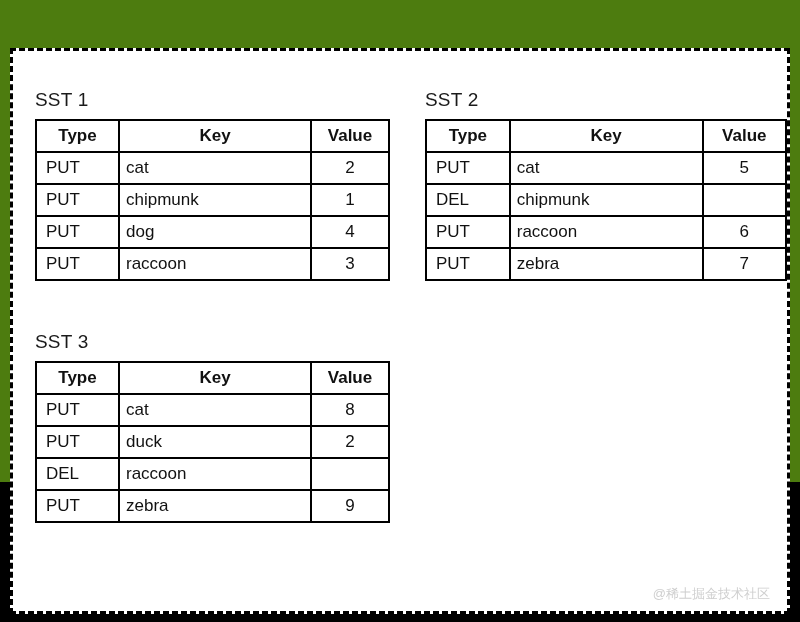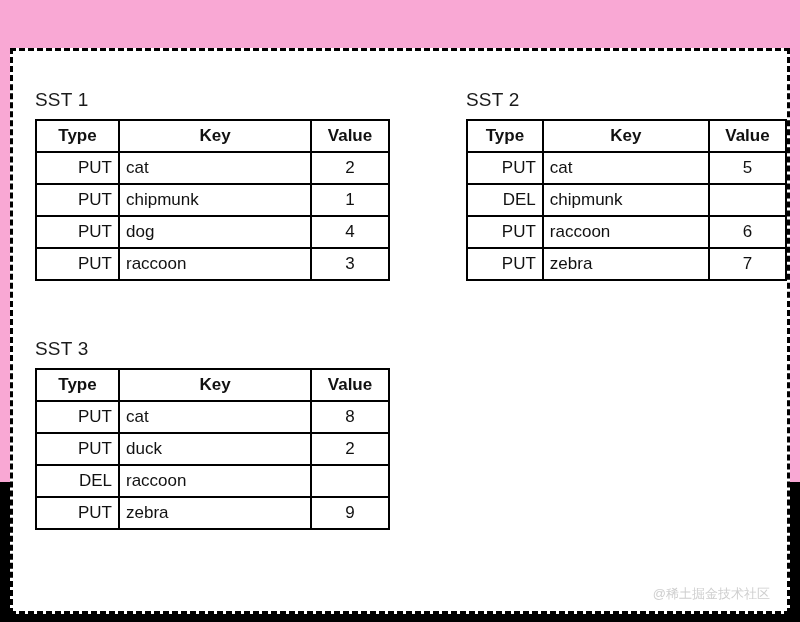--- a/index.html
+++ b/index.html
@@ -10,21 +10,21 @@
   body {
     width: 800px;
     height: 622px;
     overflow: hidden;
     font-family: "Liberation Sans", sans-serif;
   }
   #canvas {
     position: relative;
     width: 800px;
     height: 482px;
-    background: #f9a8d4;
+    background: #4d7c0f;
   }
   #board {
     position: absolute;
     left: 10px;
     top: 48px;
     width: 780px;
     height: 566px;
     background: #ffffff;
     border: 3px dashed #000000;
     box-sizing: border-box;
@@ -52,43 +52,43 @@
     padding: 0 6px;
     font-weight: normal;
     font-family: "Liberation Sans", sans-serif;
   }
   table.sst-table th {
     font-weight: bold;
     text-align: center;
   }
   .col-type {
     width: 66px;
-    text-align: right;
+    text-align: left;
     padding-left: 9px !important;
   }
   th.col-type {
     text-align: center;
     padding-left: 6px !important;
   }
   .col-key {
     width: 178px;
     text-align: left;
   }
   .col-value {
     width: 64px;
     text-align: center;
   }
   
   .w2 .col-type { width: 70px; }
   .w2 .col-key  { width: 190px; }
   .w2 .col-value{ width: 72px; }
 
   #sst1 { left: 22px;  top: 38px; }
-  #sst2 { left: 412px; top: 38px; margin-left: 41px; }
-  #sst3 { left: 22px;  top: 287px; }
+  #sst2 { left: 412px; top: 38px; }
+  #sst3 { left: 22px;  top: 280px; }
 
   #watermark {
     position: absolute;
     right: 17px;
     bottom: 8px;
     font-size: 13px;
     color: #cfcfcf;
     font-family: "Liberation Sans", sans-serif;
     white-space: nowrap;
   }

